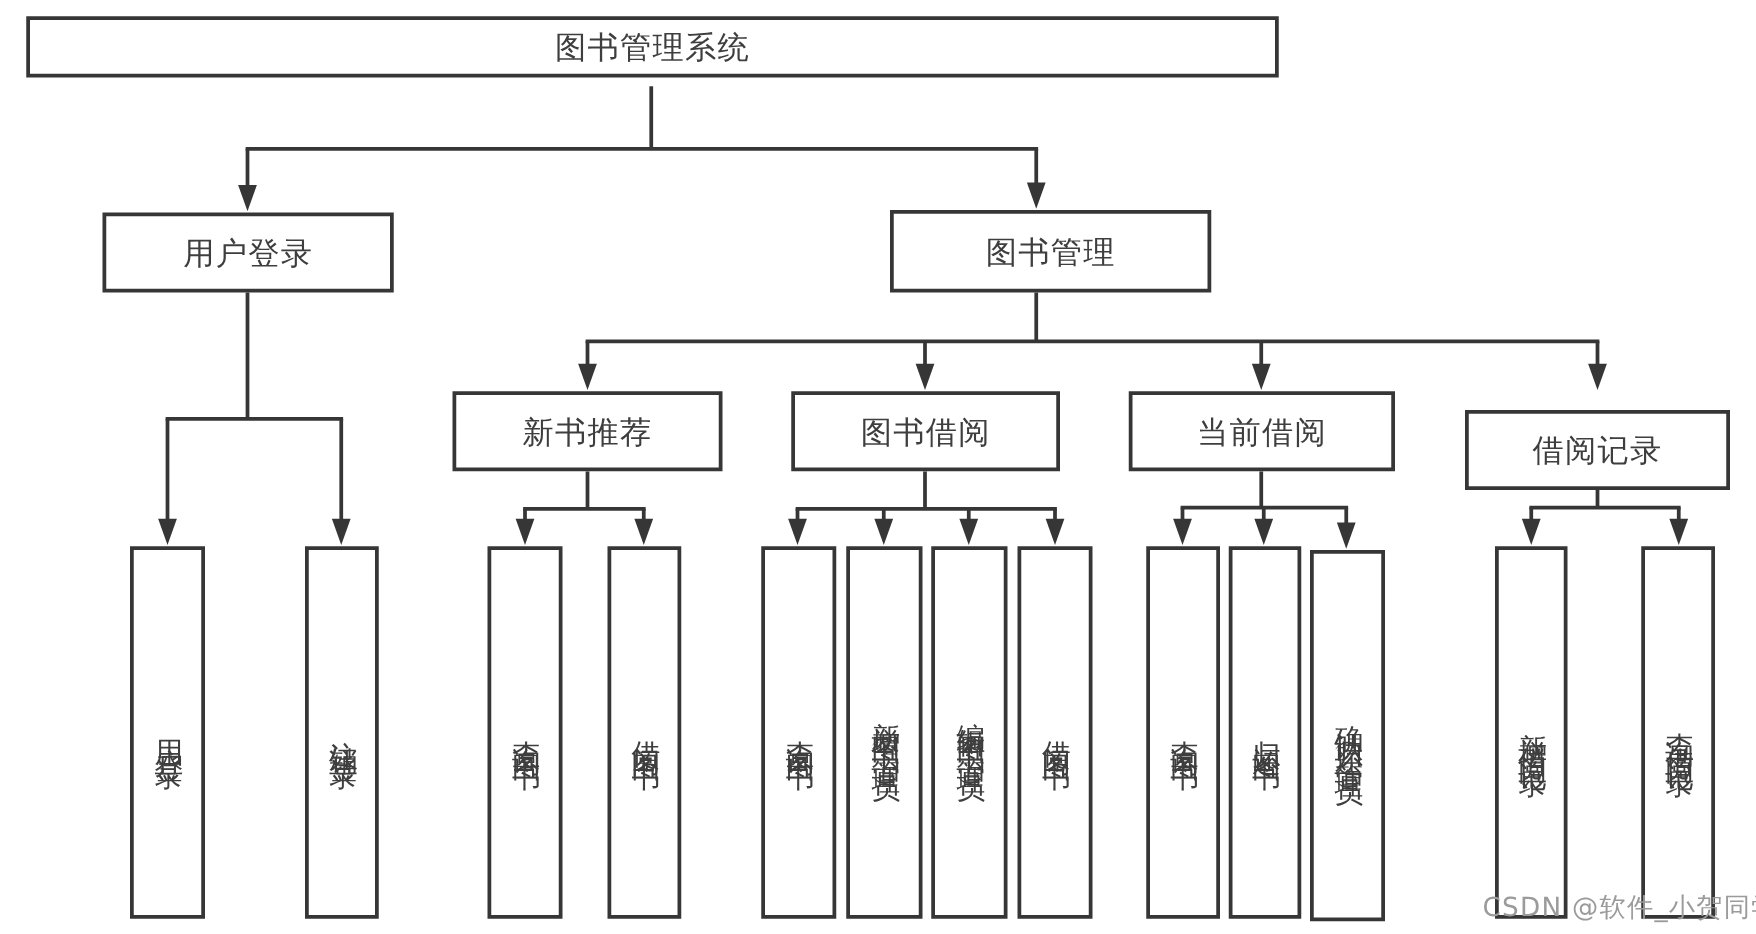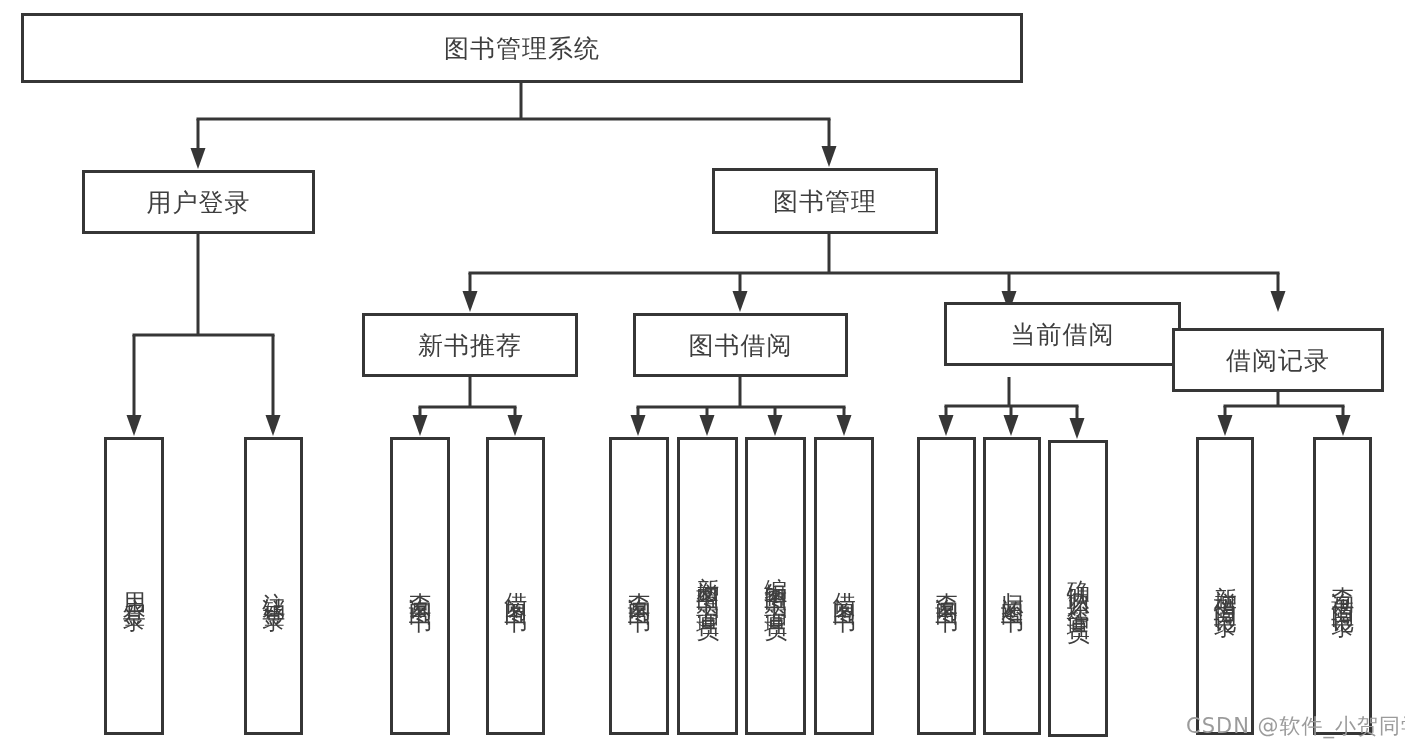--- a/index.html
+++ b/index.html
@@ -115,28 +115,28 @@
       <polygon points="767.5,415 782.5,415 775,436"></polygon>
       <polygon points="836.5,415 851.5,415 844,436"></polygon>
       <polygon points="938.5,415 953.5,415 946,436"></polygon>
       <polygon points="1003.5,415 1018.5,415 1011,436"></polygon>
       <polygon points="1069.5,418 1084.5,418 1077,439"></polygon>
       <polygon points="1217.5,415 1232.5,415 1225,436"></polygon>
       <polygon points="1335.5,415 1350.5,415 1343,436"></polygon>
     </g>
   </svg>
 
-  <div class="box" style="left:21px; top:13px; width:1002px; height:70px;">图书管理系统</div>
+  <div class="box" style="left:21px; top:13px; width:1002px; height:49px;">图书管理系统</div>
 
   <div class="box" style="left:82px; top:170px; width:233px; height:64px;">用户登录</div>
-  <div class="box" style="left:712px; top:168px; width:226px; height:66px;text-align:center;">图书管理</div>
+  <div class="box" style="left:712px; top:168px; width:257px; height:66px;text-align:center;">图书管理</div>
 
   <div class="box" style="left:633px; top:313px; width:215px; height:64px;">图书借阅</div>
   <div class="box" style="left:362px; top:313px; width:216px; height:64px;">新书推荐</div>
-  <div class="box" style="left:903px; top:302px; width:237px; height:64px;margin-left:41px;">当前借阅</div>
+  <div class="box" style="left:903px; top:313px; width:213px; height:64px;">当前借阅</div>
   <div class="box" style="left:1172px; top:328px; width:212px; height:64px;">借阅记录</div>
 
   <div class="box leaf" style="left:104px; top:437px; width:60px; height:298px;">用户登录</div>
   <div class="box leaf" style="left:244px; top:437px; width:59px; height:298px;">注销登录</div>
 
   <div class="box leaf" style="left:390px; top:437px; width:60px; height:298px;">查询图书</div>
   <div class="box leaf" style="left:486px; top:437px; width:59px; height:298px;">借阅图书</div>
 
   <div class="box leaf" style="left:609px; top:437px; width:60px; height:298px;">查询图书</div>
   <div class="box leaf" style="left:677px; top:437px; width:61px; height:298px;">新增图书（管理员）</div>

